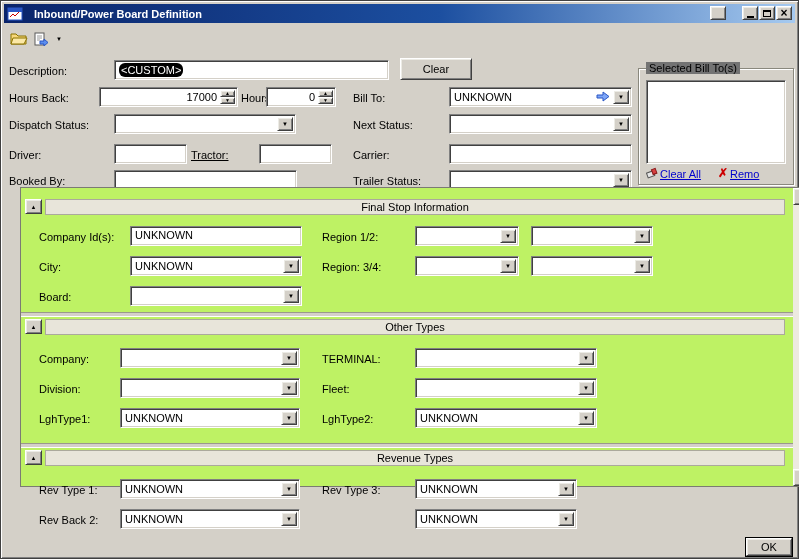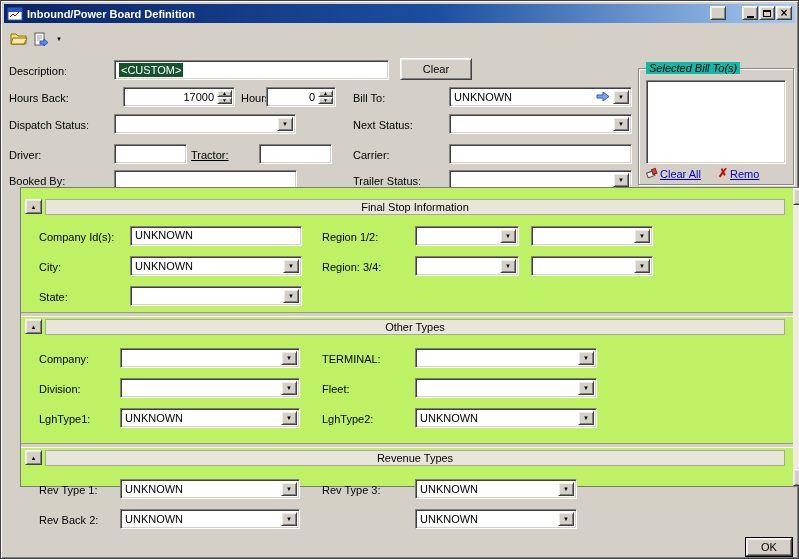--- a/index.html
+++ b/index.html
@@ -3,46 +3,46 @@
 <meta charset="utf-8">
 <style>
   *{box-sizing:border-box;margin:0;padding:0;}
   html,body{width:799px;height:559px;overflow:hidden;}
   body{font-family:"Liberation Sans",sans-serif;font-size:11px;color:#000;background:#fff;}
   .window{position:relative;width:799px;height:559px;background:#D4D0C8;border:1px solid #404040;
           box-shadow:inset 1px 1px 0 #fff, inset -1px -1px 0 #808080;}
   .titlebar{position:absolute;left:3px;top:3px;right:3px;height:19px;
             background:linear-gradient(90deg,#0A246A 0%,#1C4FA0 55%,#A6CAF0 100%);
             display:flex;align-items:center;padding:0 3px;}
-  .title-text{color:#fff;font-weight:bold;margin-left:4px;white-space:nowrap;font-size:11px;}
+  .title-text{color:#fff;font-weight:bold;margin-left:11px;white-space:nowrap;font-size:11px;}
   .raised{background:#D4D0C8;border:1px solid;border-color:#fff #404040 #404040 #fff;
           box-shadow:inset 1px 1px 0 #ECEBE5, inset -1px -1px 0 #808080;}
   .sunken{background:#fff;border:1px solid;border-color:#808080 #fff #fff #808080;
           box-shadow:inset 1px 1px 0 #404040, inset -1px -1px 0 #D4D0C8;}
   .winbtn{position:absolute;top:5px;width:16px;height:14px;display:flex;align-items:center;justify-content:center;
           cursor:pointer;font-size:11px;line-height:1;}
   .glyph-min{display:block;width:7px;height:2px;background:#000;margin-top:7px;}
   .glyph-max{display:block;width:8px;height:7px;border:1px solid #000;border-top:2px solid #000;}
   .glyph-close{font-weight:bold;font-size:12px;line-height:1;margin-top:-1px;}
   .toolbtn{position:absolute;width:23px;height:22px;display:flex;align-items:center;justify-content:center;cursor:pointer;}
   .lbl{position:absolute;white-space:nowrap;line-height:14px;}
   .field{position:absolute;height:20px;}
   .tb{padding:2px 3px 0 4px;}
-  .sel{display:inline-block;background:#14532d;color:#fff;padding:0 2px;line-height:14px;}
+  .sel{display:inline-block;background:#000000;color:#fff;padding:0 2px;line-height:14px;border-radius:6px;}
   .combo .cval{position:absolute;left:4px;top:3px;white-space:nowrap;}
   .cbtn{position:absolute;right:2px;top:2px;width:16px;height:14px;display:flex;align-items:center;justify-content:center;cursor:pointer;}
   .dd{font-size:6px;line-height:1;}
   .spin-val{position:absolute;right:20px;top:3px;}
   .spin-btns{position:absolute;right:2px;top:2px;width:15px;height:14px;display:flex;flex-direction:column;}
   .sbtn{flex:1;display:flex;align-items:center;justify-content:center;cursor:pointer;overflow:hidden;}
   .tri{font-size:5px;line-height:1;}
   .btn{position:absolute;display:flex;align-items:center;justify-content:center;cursor:pointer;}
   .default{box-shadow:0 0 0 1px #000, inset 1px 1px 0 #ECEBE5, inset -1px -1px 0 #808080;}
   .groupbox{position:absolute;border:1px solid #8a887d;box-shadow:inset 1px 1px 0 #fff, 1px 1px 0 #fff;}
-  .grouptitle{position:absolute;top:-7px;left:7px;background:#14b8a6;padding:0 3px;white-space:nowrap;font-style:italic;}
+  .grouptitle{position:absolute;top:-7px;left:7px;background:#737373;padding:0 3px;white-space:nowrap;}
   .listbox{position:absolute;}
   .link{position:absolute;color:#0000CC;text-decoration:underline;cursor:pointer;white-space:nowrap;}
   .panel{position:absolute;left:19px;top:186px;width:791px;height:300px;background:#bef264;border:1px solid #7b7b73;z-index:10;}
   .header-bar{position:absolute;height:16px;background:#E8E5DA;border:1px solid #ABA99C;text-align:center;line-height:14px;overflow:hidden;}
   .collapse{position:absolute;width:17px;height:15px;display:flex;align-items:center;justify-content:center;cursor:pointer;}
   .divider{position:absolute;height:5px;background:#D4D0C8;border-top:1px solid #9a988c;border-bottom:1px solid #fff;}
   .scrollbar{position:absolute;top:0;right:0;width:17px;height:100%;background:#EDEAE0;}
   .scroll-btn{position:absolute;left:0;width:17px;height:17px;display:flex;align-items:center;justify-content:center;cursor:pointer;font-size:7px;}
   .remove-x{position:absolute;color:#CC0000;font-weight:bold;font-size:12px;line-height:1;}
   .ddsmall{font-size:6px;line-height:1;}
@@ -102,21 +102,21 @@
   <div class="listbox sunken" style="left:645px;top:79px;width:140px;height:84px;"></div>
   <svg style="position:absolute;left:645px;top:166px;" width="12" height="12">
     <rect x="1" y="5" width="7" height="5" fill="#E6E6E6" stroke="#555" transform="rotate(-20 4 7)"></rect>
     <rect x="6" y="2" width="4" height="5" fill="#D84040" stroke="#8a1a1a" transform="rotate(-20 8 4)"></rect>
   </svg>
   <span class="link" style="left:659px;top:167px;">Clear All</span>
   <span class="remove-x" style="left:717px;top:166px;">✗</span>
   <span class="link" style="left:729px;top:167px;">Remo</span>
 
   <span class="lbl" style="left:8px;top:90px;">Hours Back:</span>
-  <div class="field sunken" style="left:122px;top:86px;width:112px;">
+  <div class="field sunken" style="left:98px;top:86px;width:139px;">
     <span class="spin-val">17000</span>
     <div class="spin-btns">
       <div class="raised sbtn">
           <span class="tri">▲</span>
         </div>
       <div class="raised sbtn">
           <span class="tri">▼</span>
         </div>
     </div>
   </div>
@@ -216,21 +216,21 @@
           <span class="dd">▼</span>
         </div>
     </div>
     <div class="field combo sunken" style="left:510px;top:68px;width:122px;">
       <span class="cval"></span>
       <div class="cbtn raised">
           <span class="dd">▼</span>
         </div>
     </div>
 
-    <span class="lbl" style="left:18px;top:102px;">State:</span>
+    <span class="lbl" style="left:18px;top:102px;">Board:</span>
     <div class="field combo sunken" style="left:109px;top:98px;width:172px;">
       <span class="cval"></span>
       <div class="cbtn raised">
           <span class="dd">▼</span>
         </div>
     </div>
 
     <div class="divider" style="left:0;top:124px;width:772px;"></div>
 
     <div class="raised collapse" style="left:4px;top:131px;">

